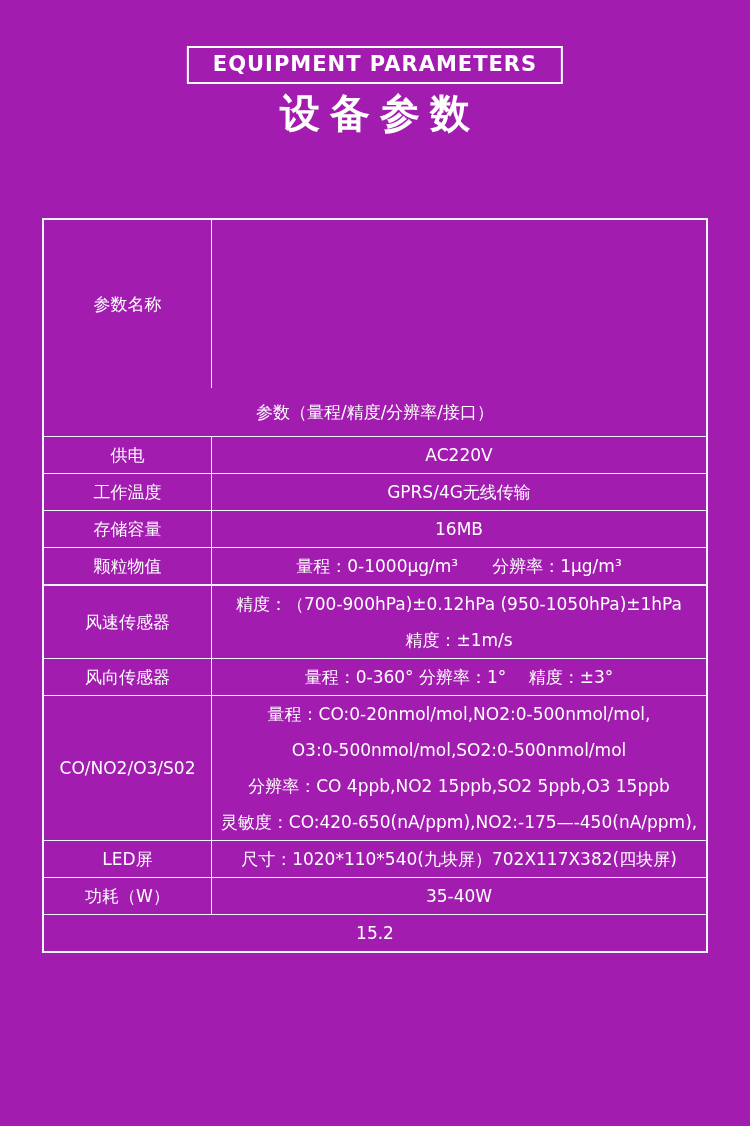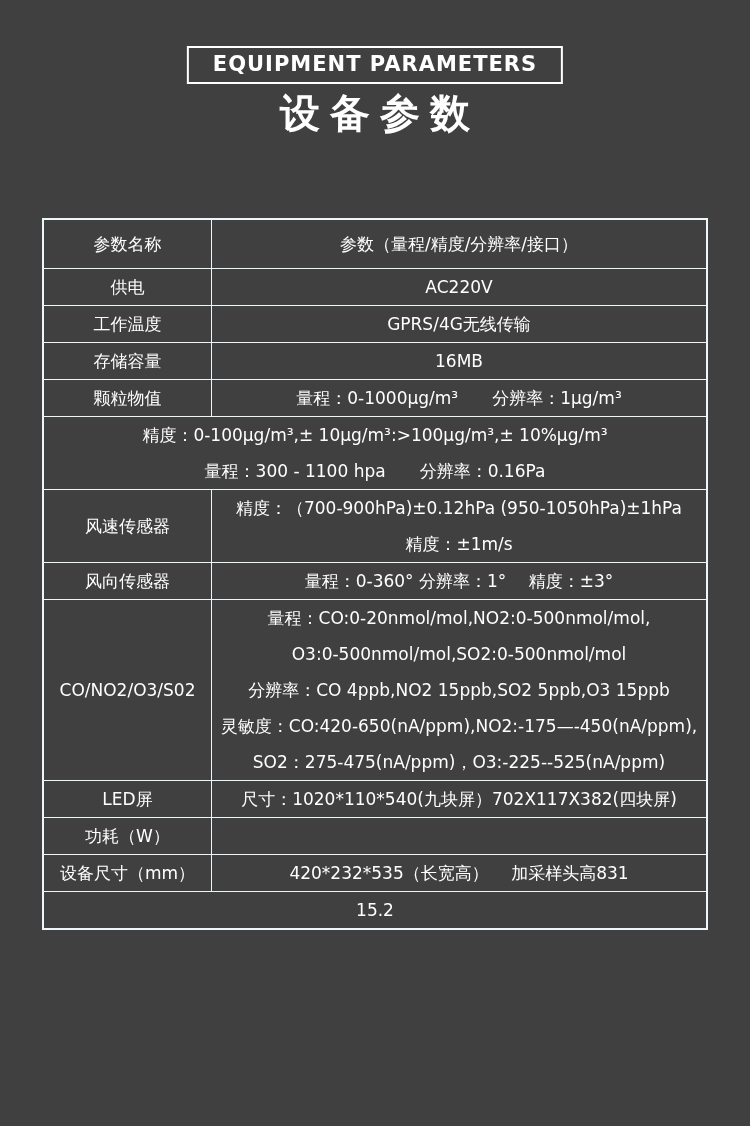--- a/index.html
+++ b/index.html
@@ -3,21 +3,21 @@
 <meta charset="utf-8">
 <style>
   html, body {
     margin: 0;
     padding: 0;
   }
   .page {
     position: relative;
     width: 750px;
     height: 1129px;
-    background: #404040;
+    background: #a21caf;
     overflow: hidden;
     font-family: "DejaVu Sans", "Liberation Sans", sans-serif;
     color: #ffffff;
   }
   .badge {
     position: absolute;
     top: 46px;
     left: 50%;
     transform: translateX(-50%);
     border: 2px solid #ffffff;
@@ -47,20 +47,21 @@
     box-sizing: border-box;
     display: flex;
     flex-direction: column;
   }
   .row {
     display: flex;
     border-top: 1px solid #edf6f8;
   }
   .row:first-child {
     border-top: none;
+    flex-direction: column;
   }
   .row-header .cell-label,
   .row-header .cell-value {
     min-height: 48px;
   }
   .cell-label {
     width: 168px;
     flex: 0 0 168px;
     border-right: 1px solid #edf6f8;
     display: flex;
@@ -137,24 +138,20 @@
     </div>
 
     <div class="row">
       <div class="cell-label">颗粒物值</div>
       <div class="cell-value">
         <div class="value-line">量程：0-1000μg/m³　　分辨率：1μg/m³</div>
       </div>
     </div>
 
     <div class="row">
-      <div class="cell-value">
-        <div class="value-line">精度：0-100μg/m³,± 10μg/m³:&gt;100μg/m³,± 10%μg/m³</div>
-        <div class="value-line">量程：300 - 1100 hpa　　分辨率：0.16Pa</div>
-      </div>
     </div>
 
     <div class="row">
       <div class="cell-label">风速传感器</div>
       <div class="cell-value">
         <div class="value-line">精度：（700-900hPa)±0.12hPa (950-1050hPa)±1hPa</div>
         <div class="value-line">精度：±1m/s</div>
       </div>
     </div>
 
@@ -165,43 +162,39 @@
       </div>
     </div>
 
     <div class="row">
       <div class="cell-label">CO/NO2/O3/S02</div>
       <div class="cell-value">
         <div class="value-line">量程：CO:0-20nmol/mol,NO2:0-500nmol/mol,</div>
         <div class="value-line">O3:0-500nmol/mol,SO2:0-500nmol/mol</div>
         <div class="value-line">分辨率：CO 4ppb,NO2 15ppb,SO2 5ppb,O3  15ppb</div>
         <div class="value-line">灵敏度：CO:420-650(nA/ppm),NO2:-175—-450(nA/ppm),</div>
-        <div class="value-line">SO2：275-475(nA/ppm)，O3:-225--525(nA/ppm)</div>
       </div>
     </div>
 
     <div class="row">
       <div class="cell-label">LED屏</div>
       <div class="cell-value">
         <div class="value-line">尺寸：1020*110*540(九块屏）702X117X382(四块屏)</div>
       </div>
     </div>
 
     <div class="row">
       <div class="cell-label">功耗（W）</div>
-    </div>
-
-
-
-    <div class="row">
-      <div class="cell-label">设备尺寸（mm）</div>
-      <div class="cell-value">
-        <div class="value-line">420*232*535（长宽高）　 加采样头高831</div>
-      </div>
-    </div>
+      <div class="cell-value">
+        <div class="value-line">35-40W</div>
+      </div>
+    </div>
+
+
+
 
     <div class="row">
       <div class="cell-value">
         <div class="value-line">15.2</div>
       </div>
     </div>
 
   </div>
 
   <div class="bottom-strip"></div>

